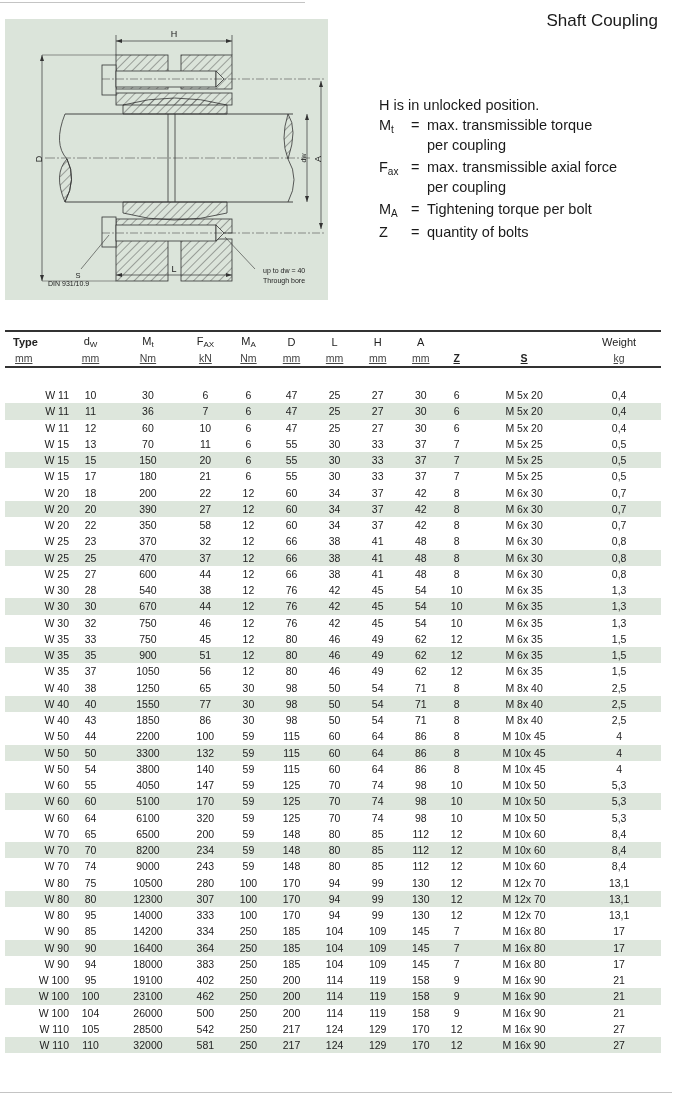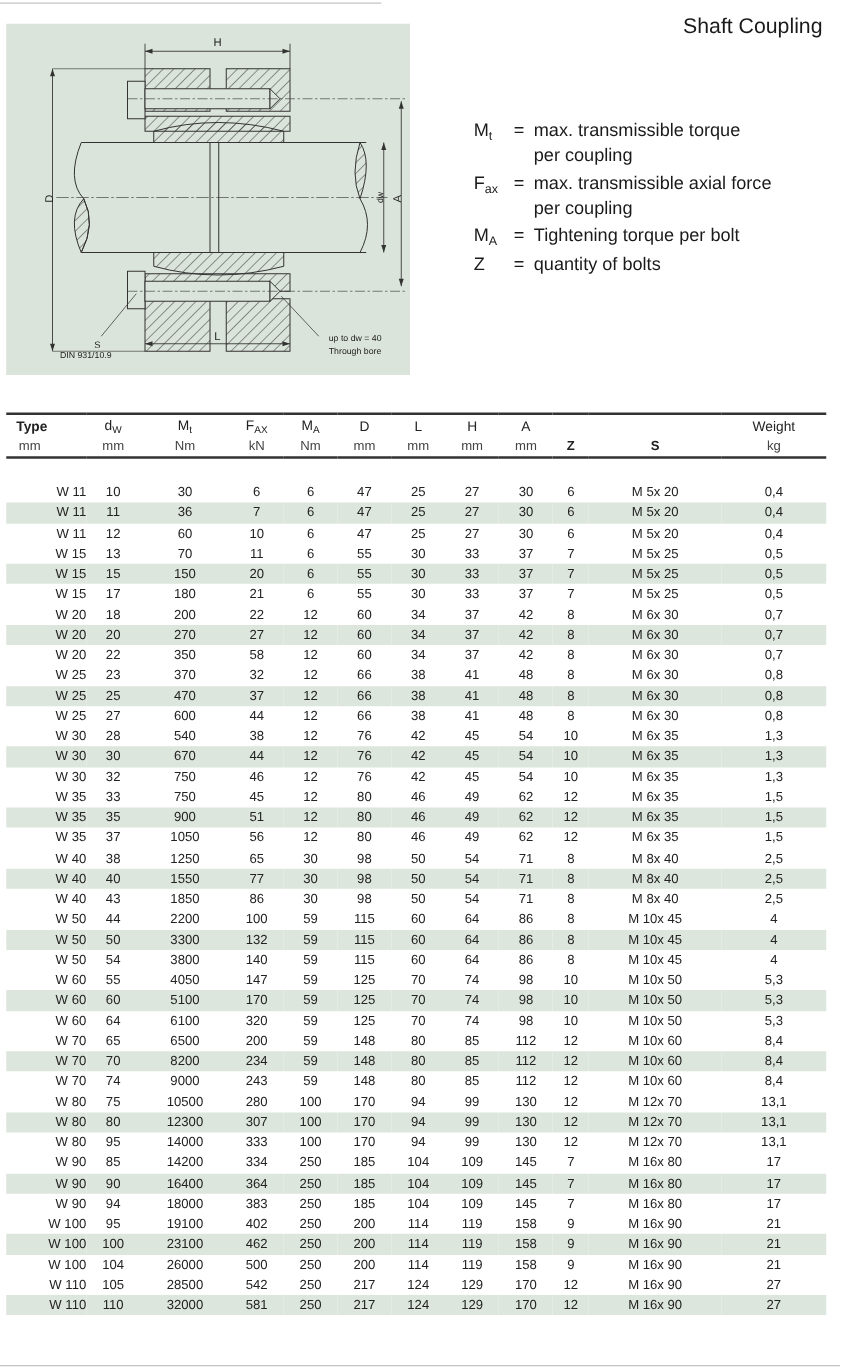--- a/index.html
+++ b/index.html
@@ -11,21 +11,21 @@
   .title { position: absolute; right: 28px; top: 8px; text-align: right; font-size: 17px; line-height: 26px; color: #1a1a1a; }
   .legend { position: absolute; left: 379px; top: 95px; font-size: 14.5px; color: #1a1a1a; }
   .legend .row { position: relative; height: 20px; line-height: 20px; white-space: nowrap; }
   .legend .sym { position: absolute; left: 0; width: 40px; }
   .legend .sym sub { font-size: 10px; vertical-align: -3px; }
   .legend .eq { position: absolute; left: 32px; }
   .legend .txt { position: absolute; left: 48px; }
   .legend .cont { position: absolute; left: 48px; }
   table { position: absolute; left: 5px; top: 330px; width: 656px; border-collapse: collapse; font-size: 10.5px; color: #222; }
   thead tr.h1 th { border-top: 2px solid #333; padding-top: 3px; height: 13px; font-weight: normal; font-size: 11px; }
-  thead tr.h2 th { border-bottom: 2px solid #333; height: 17px; font-weight: normal; font-size: 10.5px; color: #444; }
+  thead tr.h2 th { border-bottom: 2px solid #333; height: 17px; font-weight: normal; font-size: 10.5px; color: #444; text-decoration: underline; }
   th, td { text-align: center; padding: 0; }
   th.bold { font-weight: bold !important; color: #222 !important; }
   th sub { font-size: 8px; vertical-align: -2px; }
   tbody tr.spacer td { height: 19px; }
   tbody tr.data td { height: 16.25px; line-height: 16px; }
   tbody tr.hl td { background: #dde6dc; }
   .col-type { width: 52px; text-align: left; padding-left: 12px; }
   td.col-type { text-align: right; padding-left: 12px; }
   .bottomline { position: absolute; left: 0; top: 1092px; width: 672px; height: 1px; background: #c4c4c4; }
   .dtext { font-family: "Liberation Sans", sans-serif; fill: #222; }
@@ -125,20 +125,21 @@
     <text class="dtext" x="258" y="254" font-size="7">up to dw = 40</text>
     <text class="dtext" x="258" y="264" font-size="7">Through bore</text>
   </svg>
 </div>
 
 <div class="title">
   <div>Shaft Coupling</div>
 </div>
 
 <div class="legend">
+  <div class="row"><span>H is in unlocked position.</span></div>
   <div id="legend-items">
       <div class="row">
         <span class="sym">M<sub>t</sub></span>
         <span class="eq">=</span>
         <span class="txt">max. transmissible torque</span>
       </div>
       <div class="row">
         <span class="cont">per coupling</span>
       </div>
       <div style="height: 2px;"></div>
@@ -294,21 +295,21 @@
         <td>34</td>
         <td>37</td>
         <td>42</td>
         <td>8</td>
         <td>M 6x 30</td>
         <td>0,7</td>
       </tr>
       <tr class="data hl">
         <td class="col-type">W 20</td>
         <td>20</td>
-        <td>270</td>
+        <td>390</td>
         <td>27</td>
         <td>12</td>
         <td>60</td>
         <td>34</td>
         <td>37</td>
         <td>42</td>
         <td>8</td>
         <td>M 6x 30</td>
         <td>0,7</td>
       </tr>

